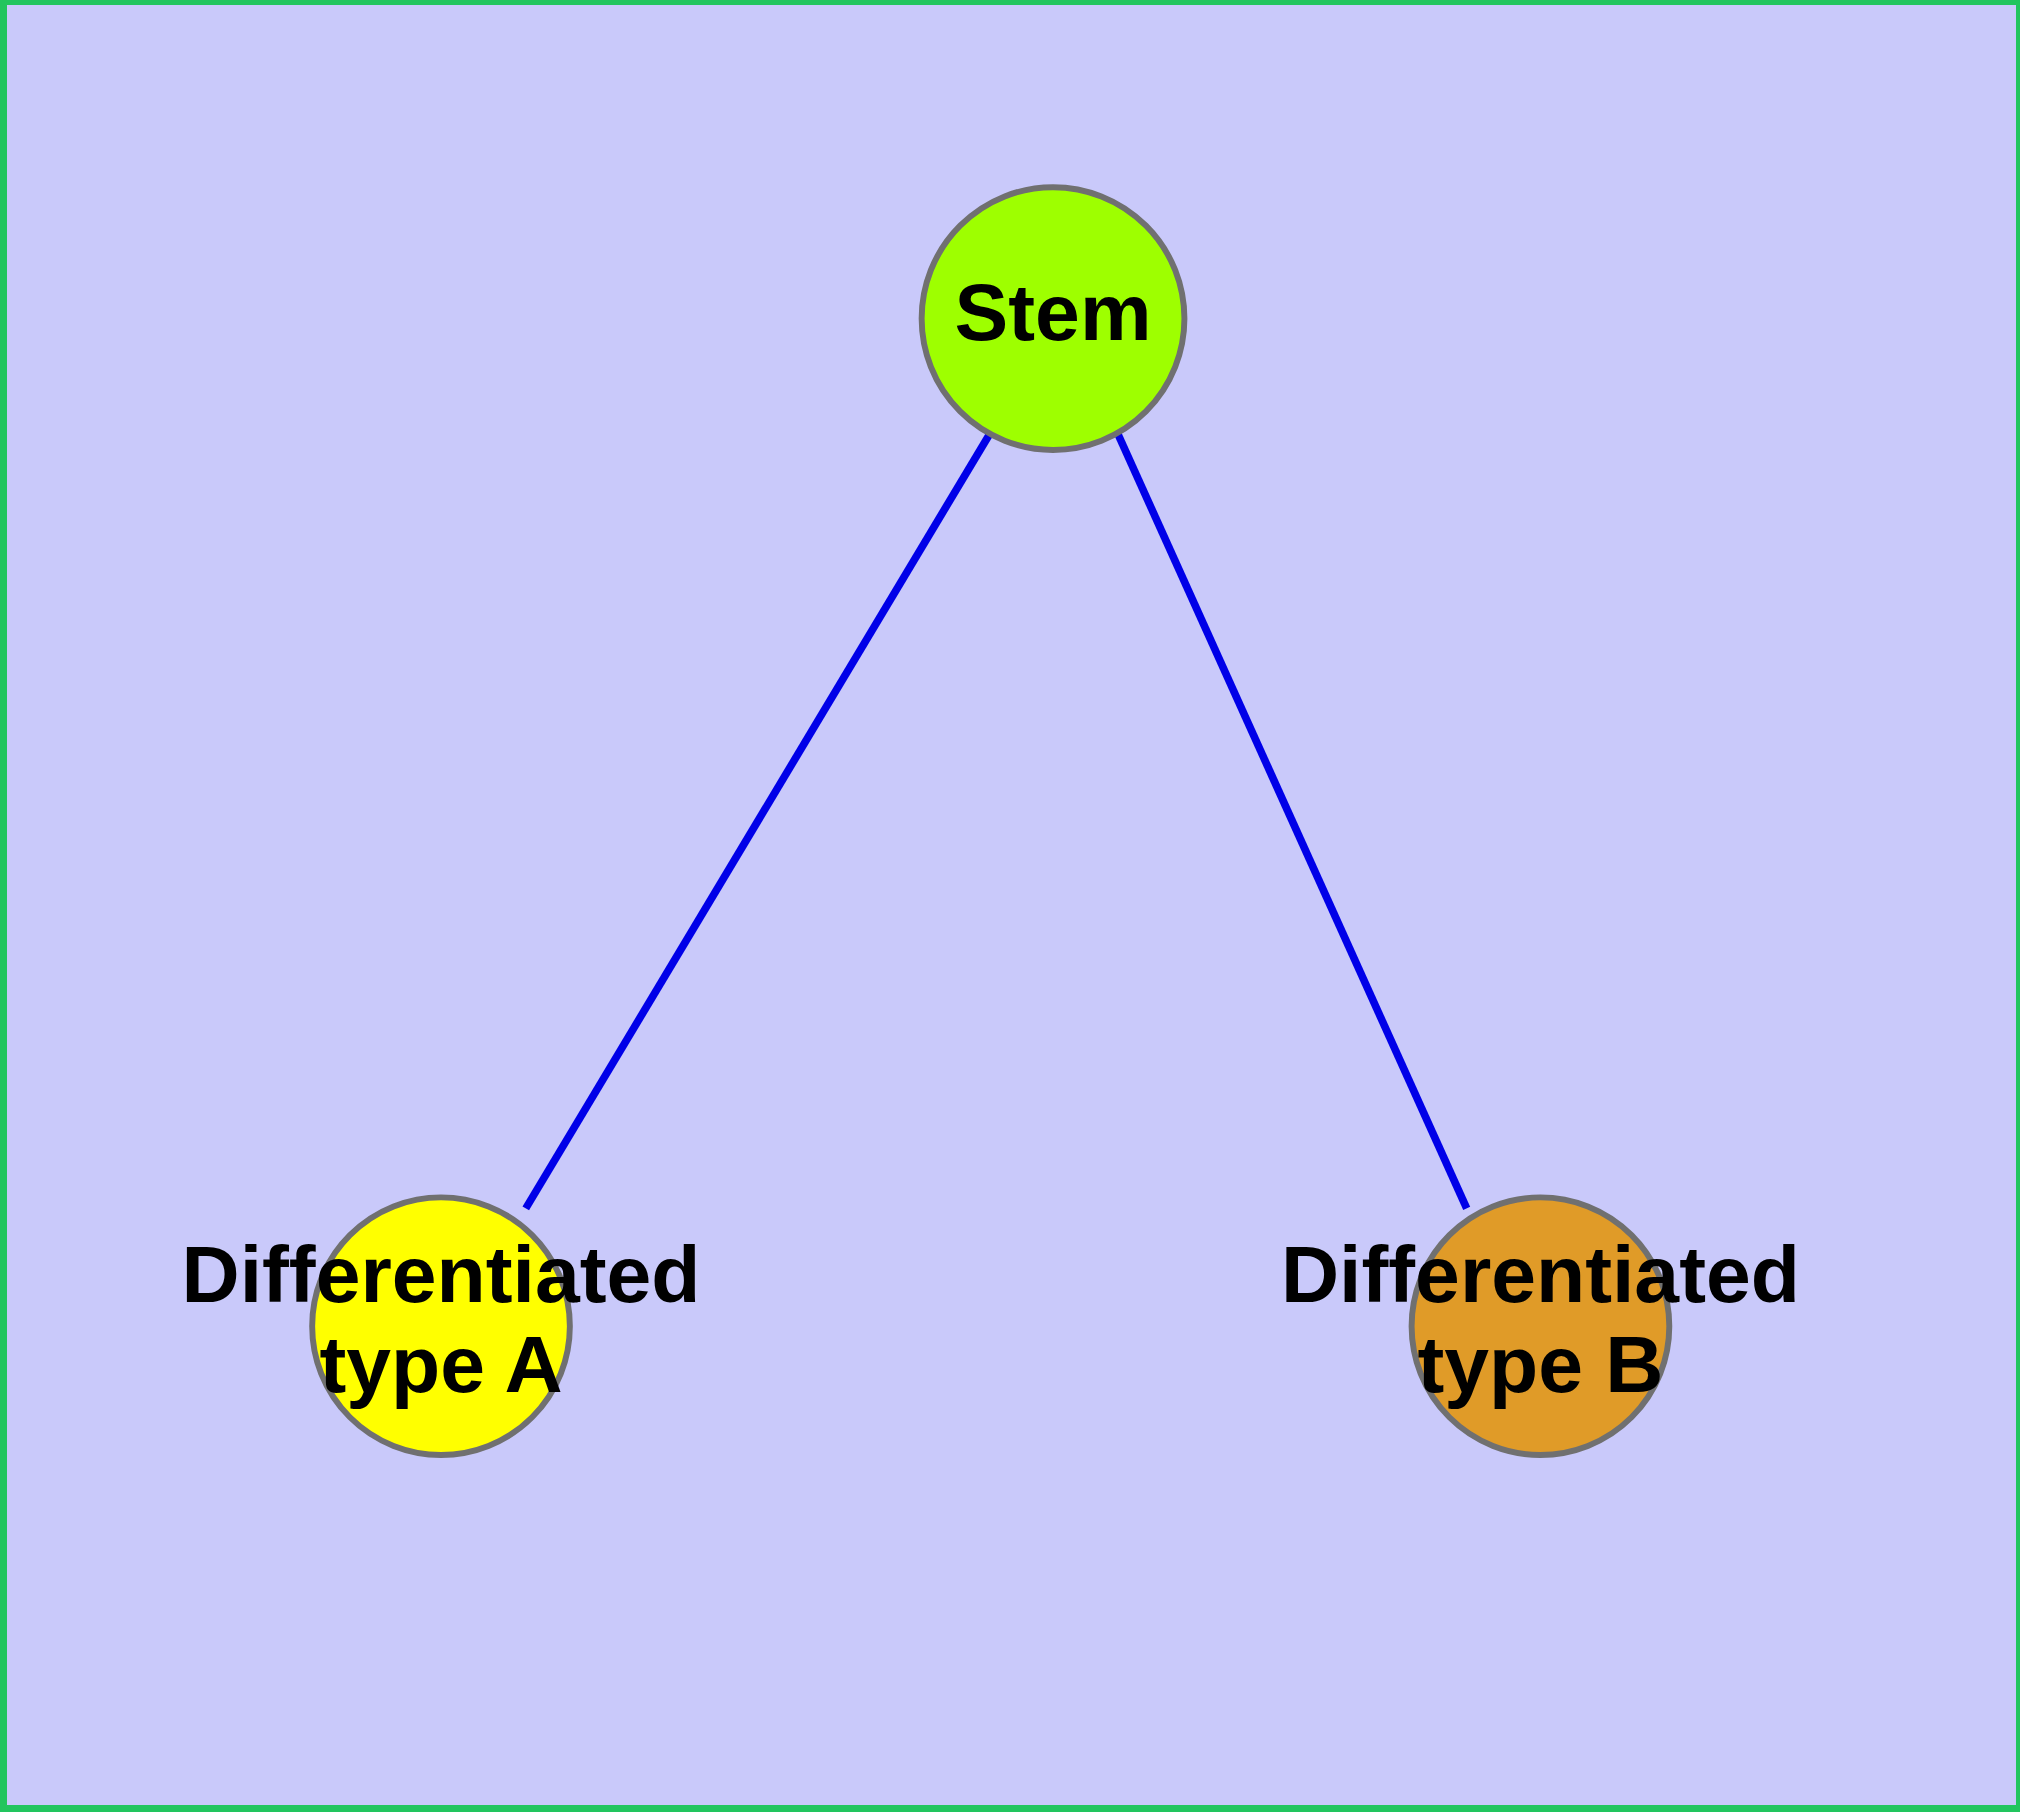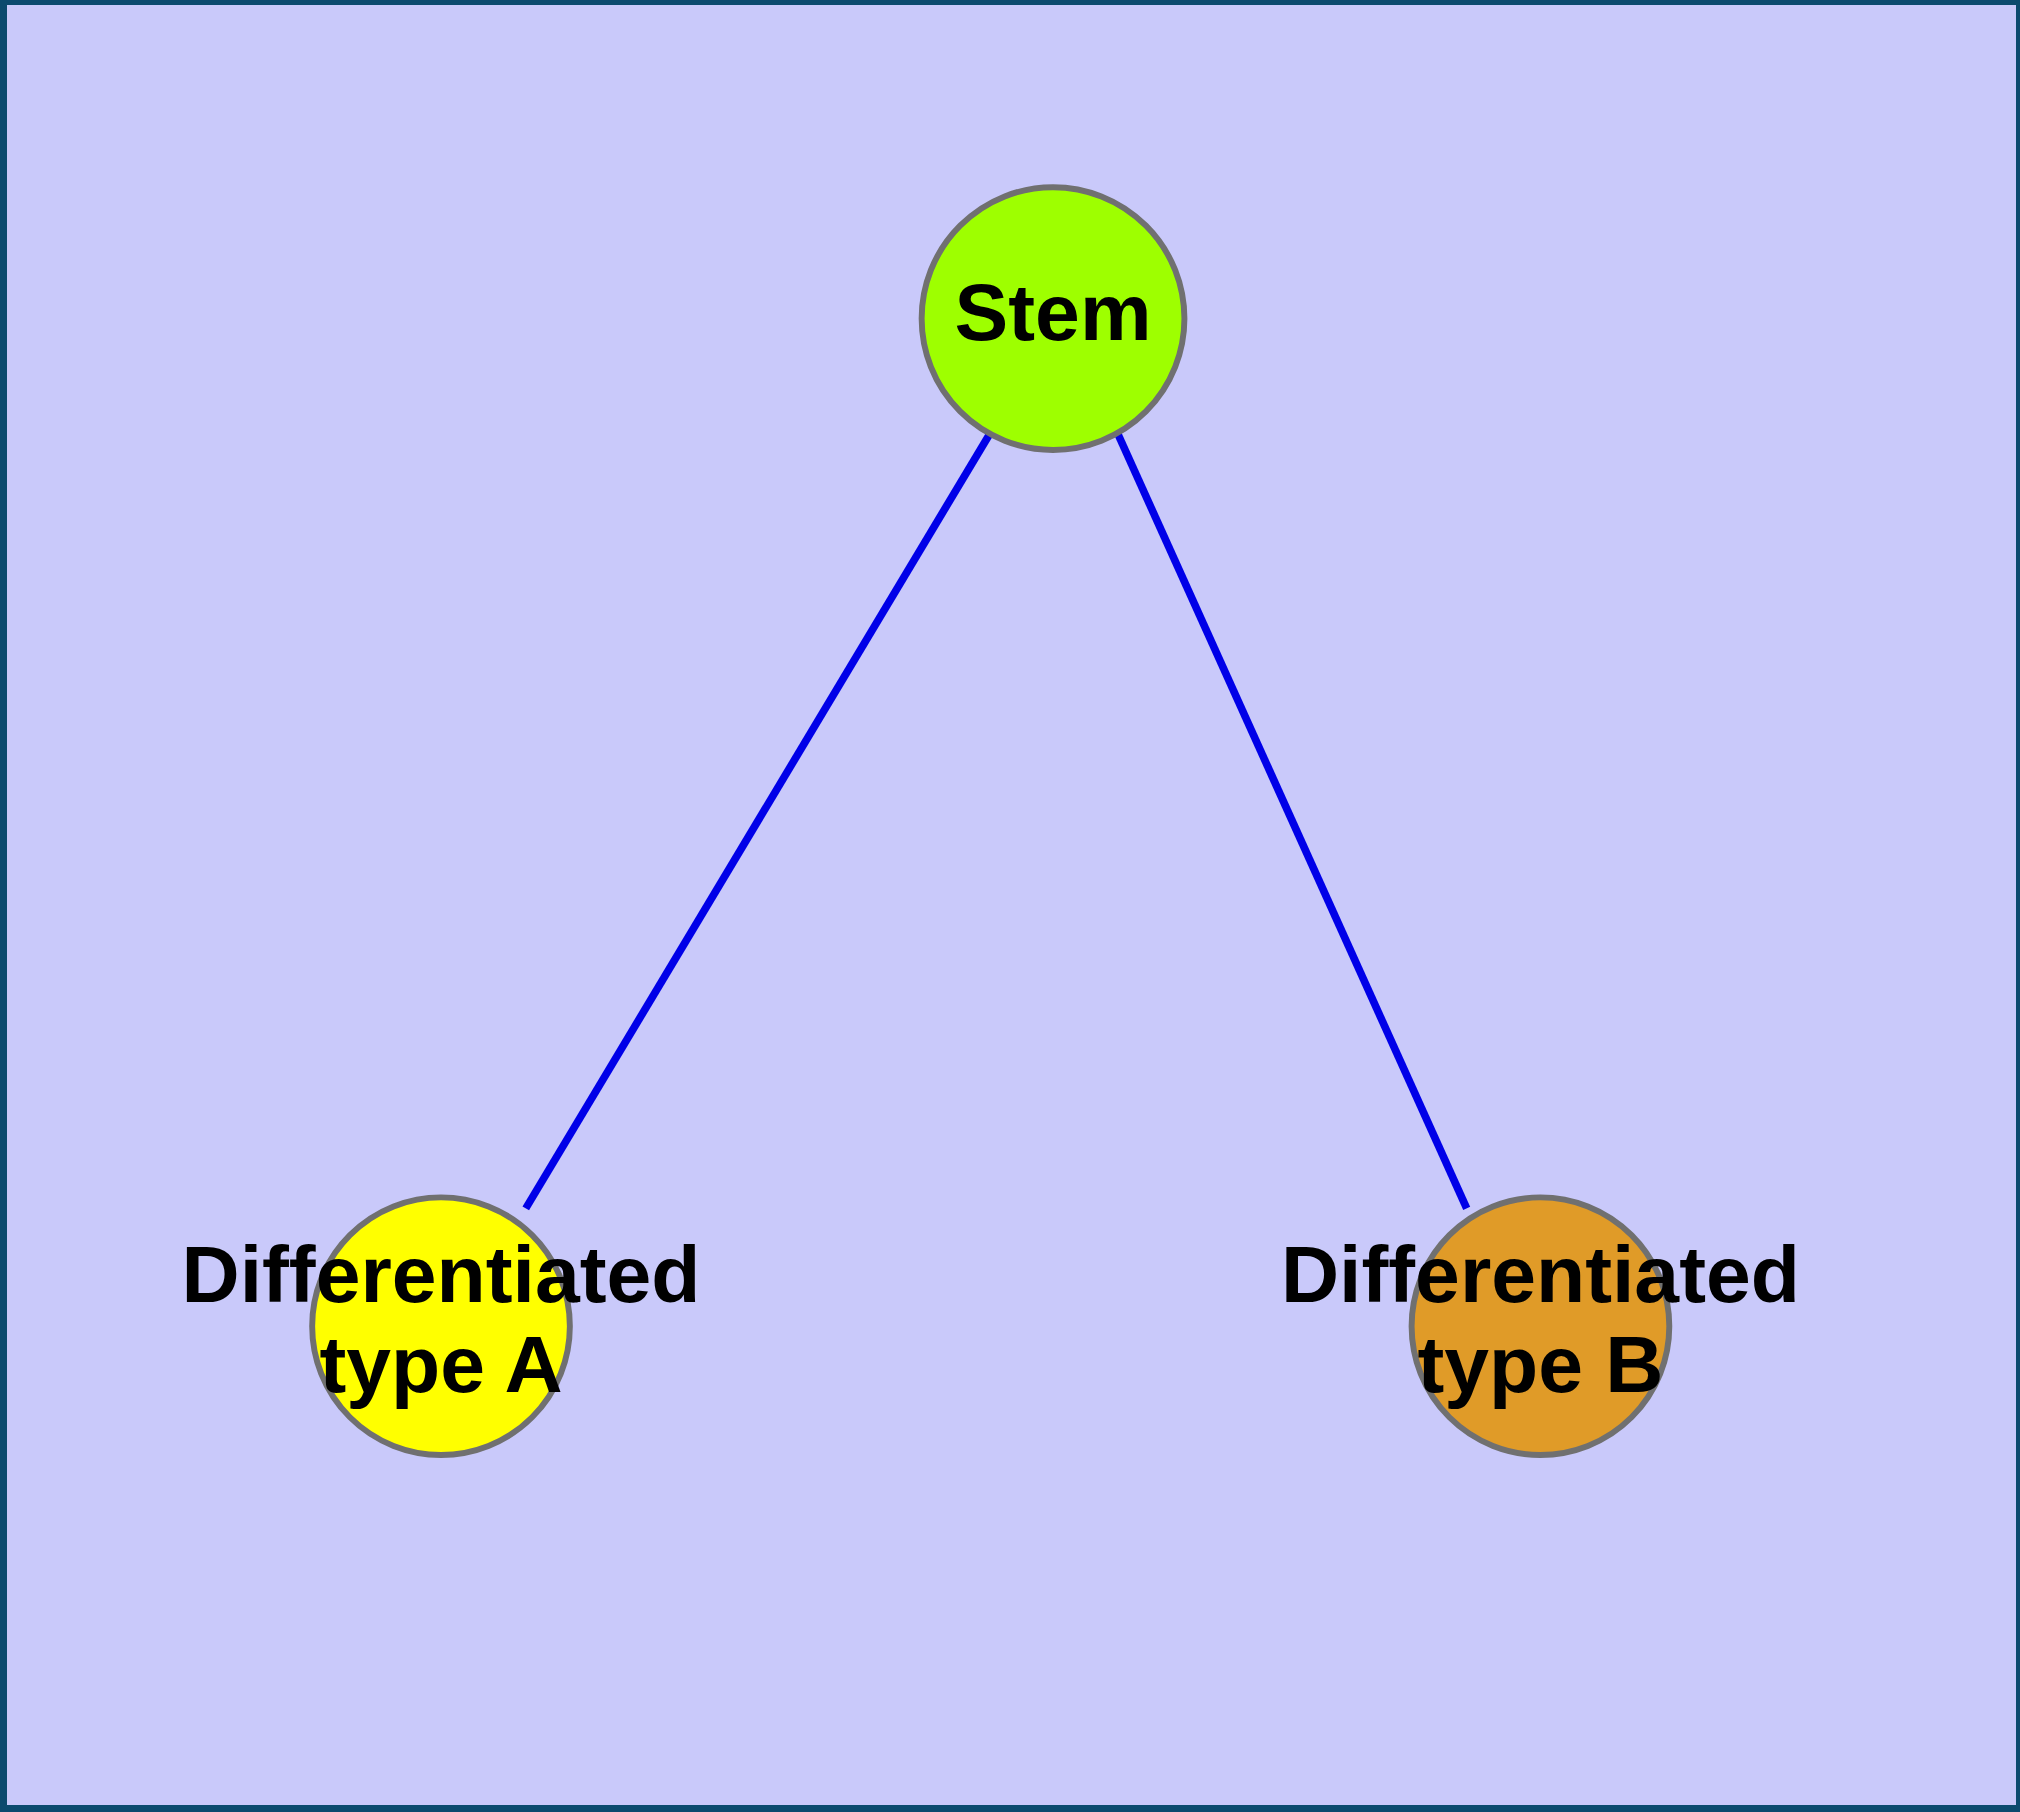--- a/index.html
+++ b/index.html
@@ -39,21 +39,21 @@
     text-anchor: middle;
     dominant-baseline: middle;
   }
   .edge-line {
     stroke-linecap: butt;
   }
 </style>
 </head>
 <body>
 
-<div id="canvas" style="background: #0c4a6e;">
+<div id="canvas" style="background: #22c55e;">
   <div id="plot-area" style="background: rgb(201, 201, 250);">
     <svg id="graph-svg" viewBox="0 0 2370 2124" preserveAspectRatio="none">
       <g id="edges-group">
           <line x1="1160" y1="505" x2="612" y2="1420" stroke="#0000e8" stroke-width="9" class="edge-line"></line>
           <line x1="1310" y1="505" x2="1722" y2="1420" stroke="#0000e8" stroke-width="9" class="edge-line"></line>
         </g>
       <g id="nodes-group">
           <g>
             <circle cx="1234" cy="370" r="155" fill="#9eff00" stroke="#707070" stroke-width="7"></circle>
             <text class="node-label" x="1234" y="370" font-size="95" fill="#000000"><tspan x="1234" dy="0">Stem</tspan></text>

